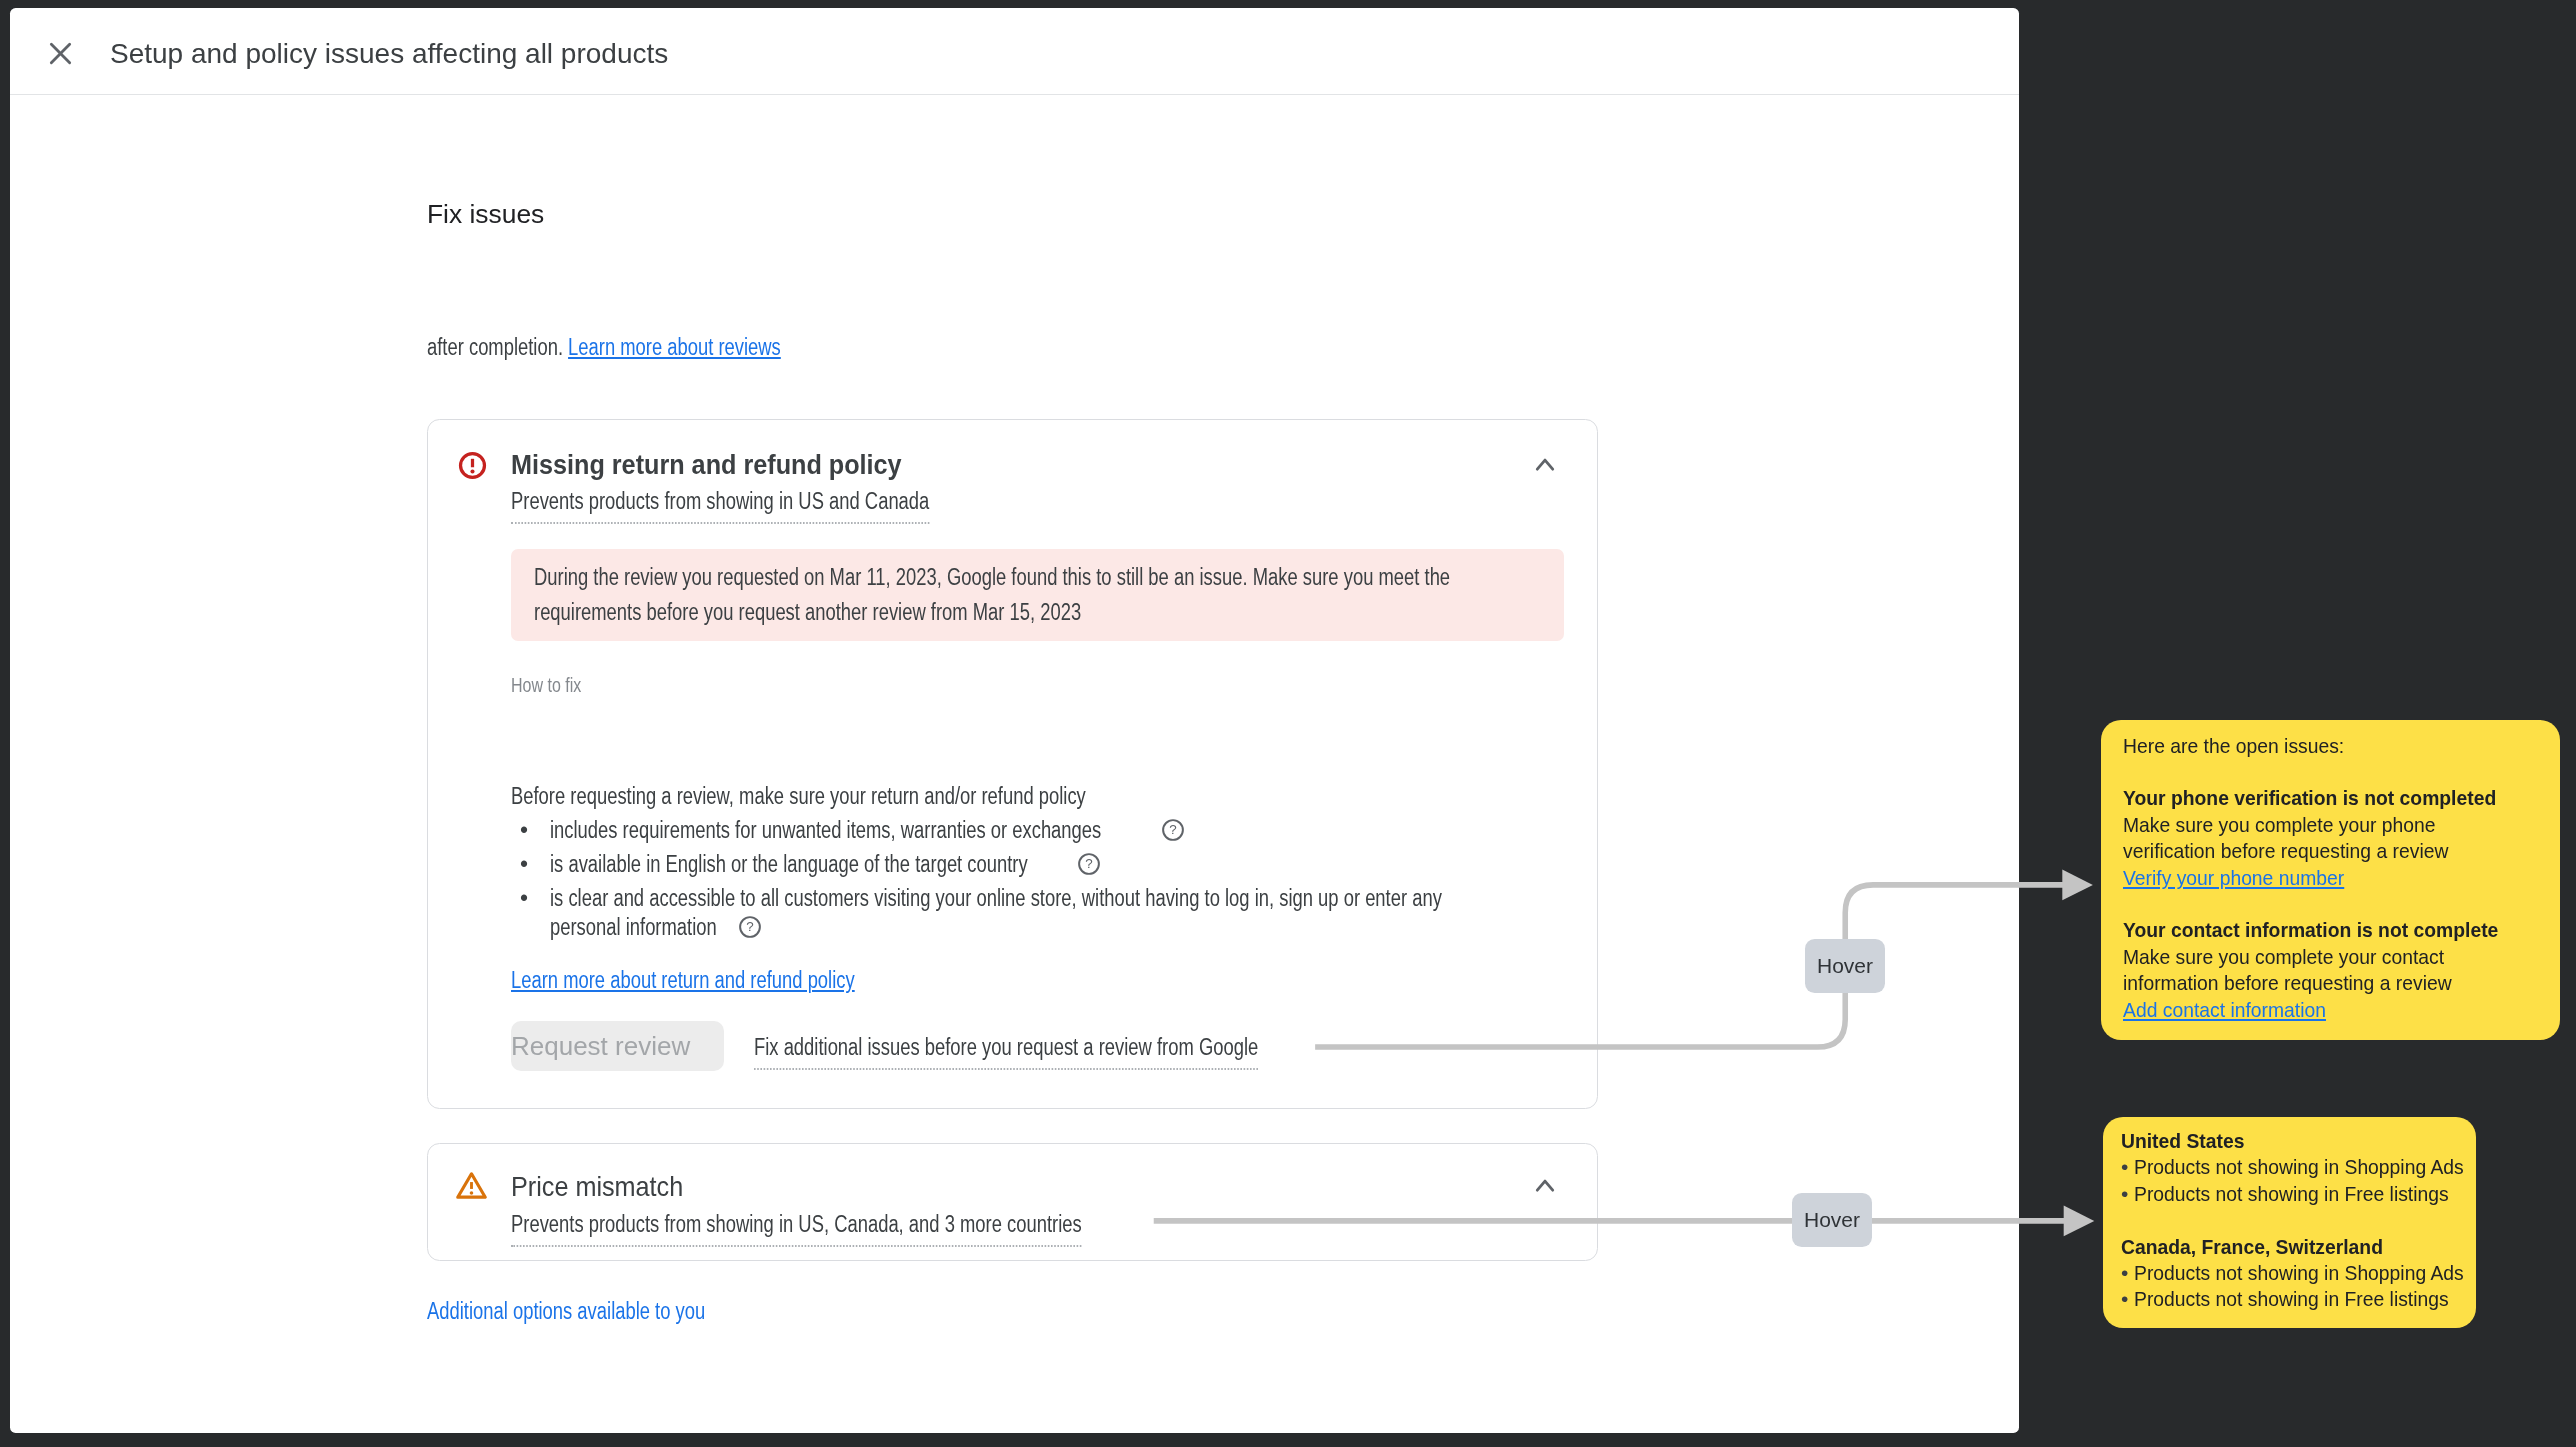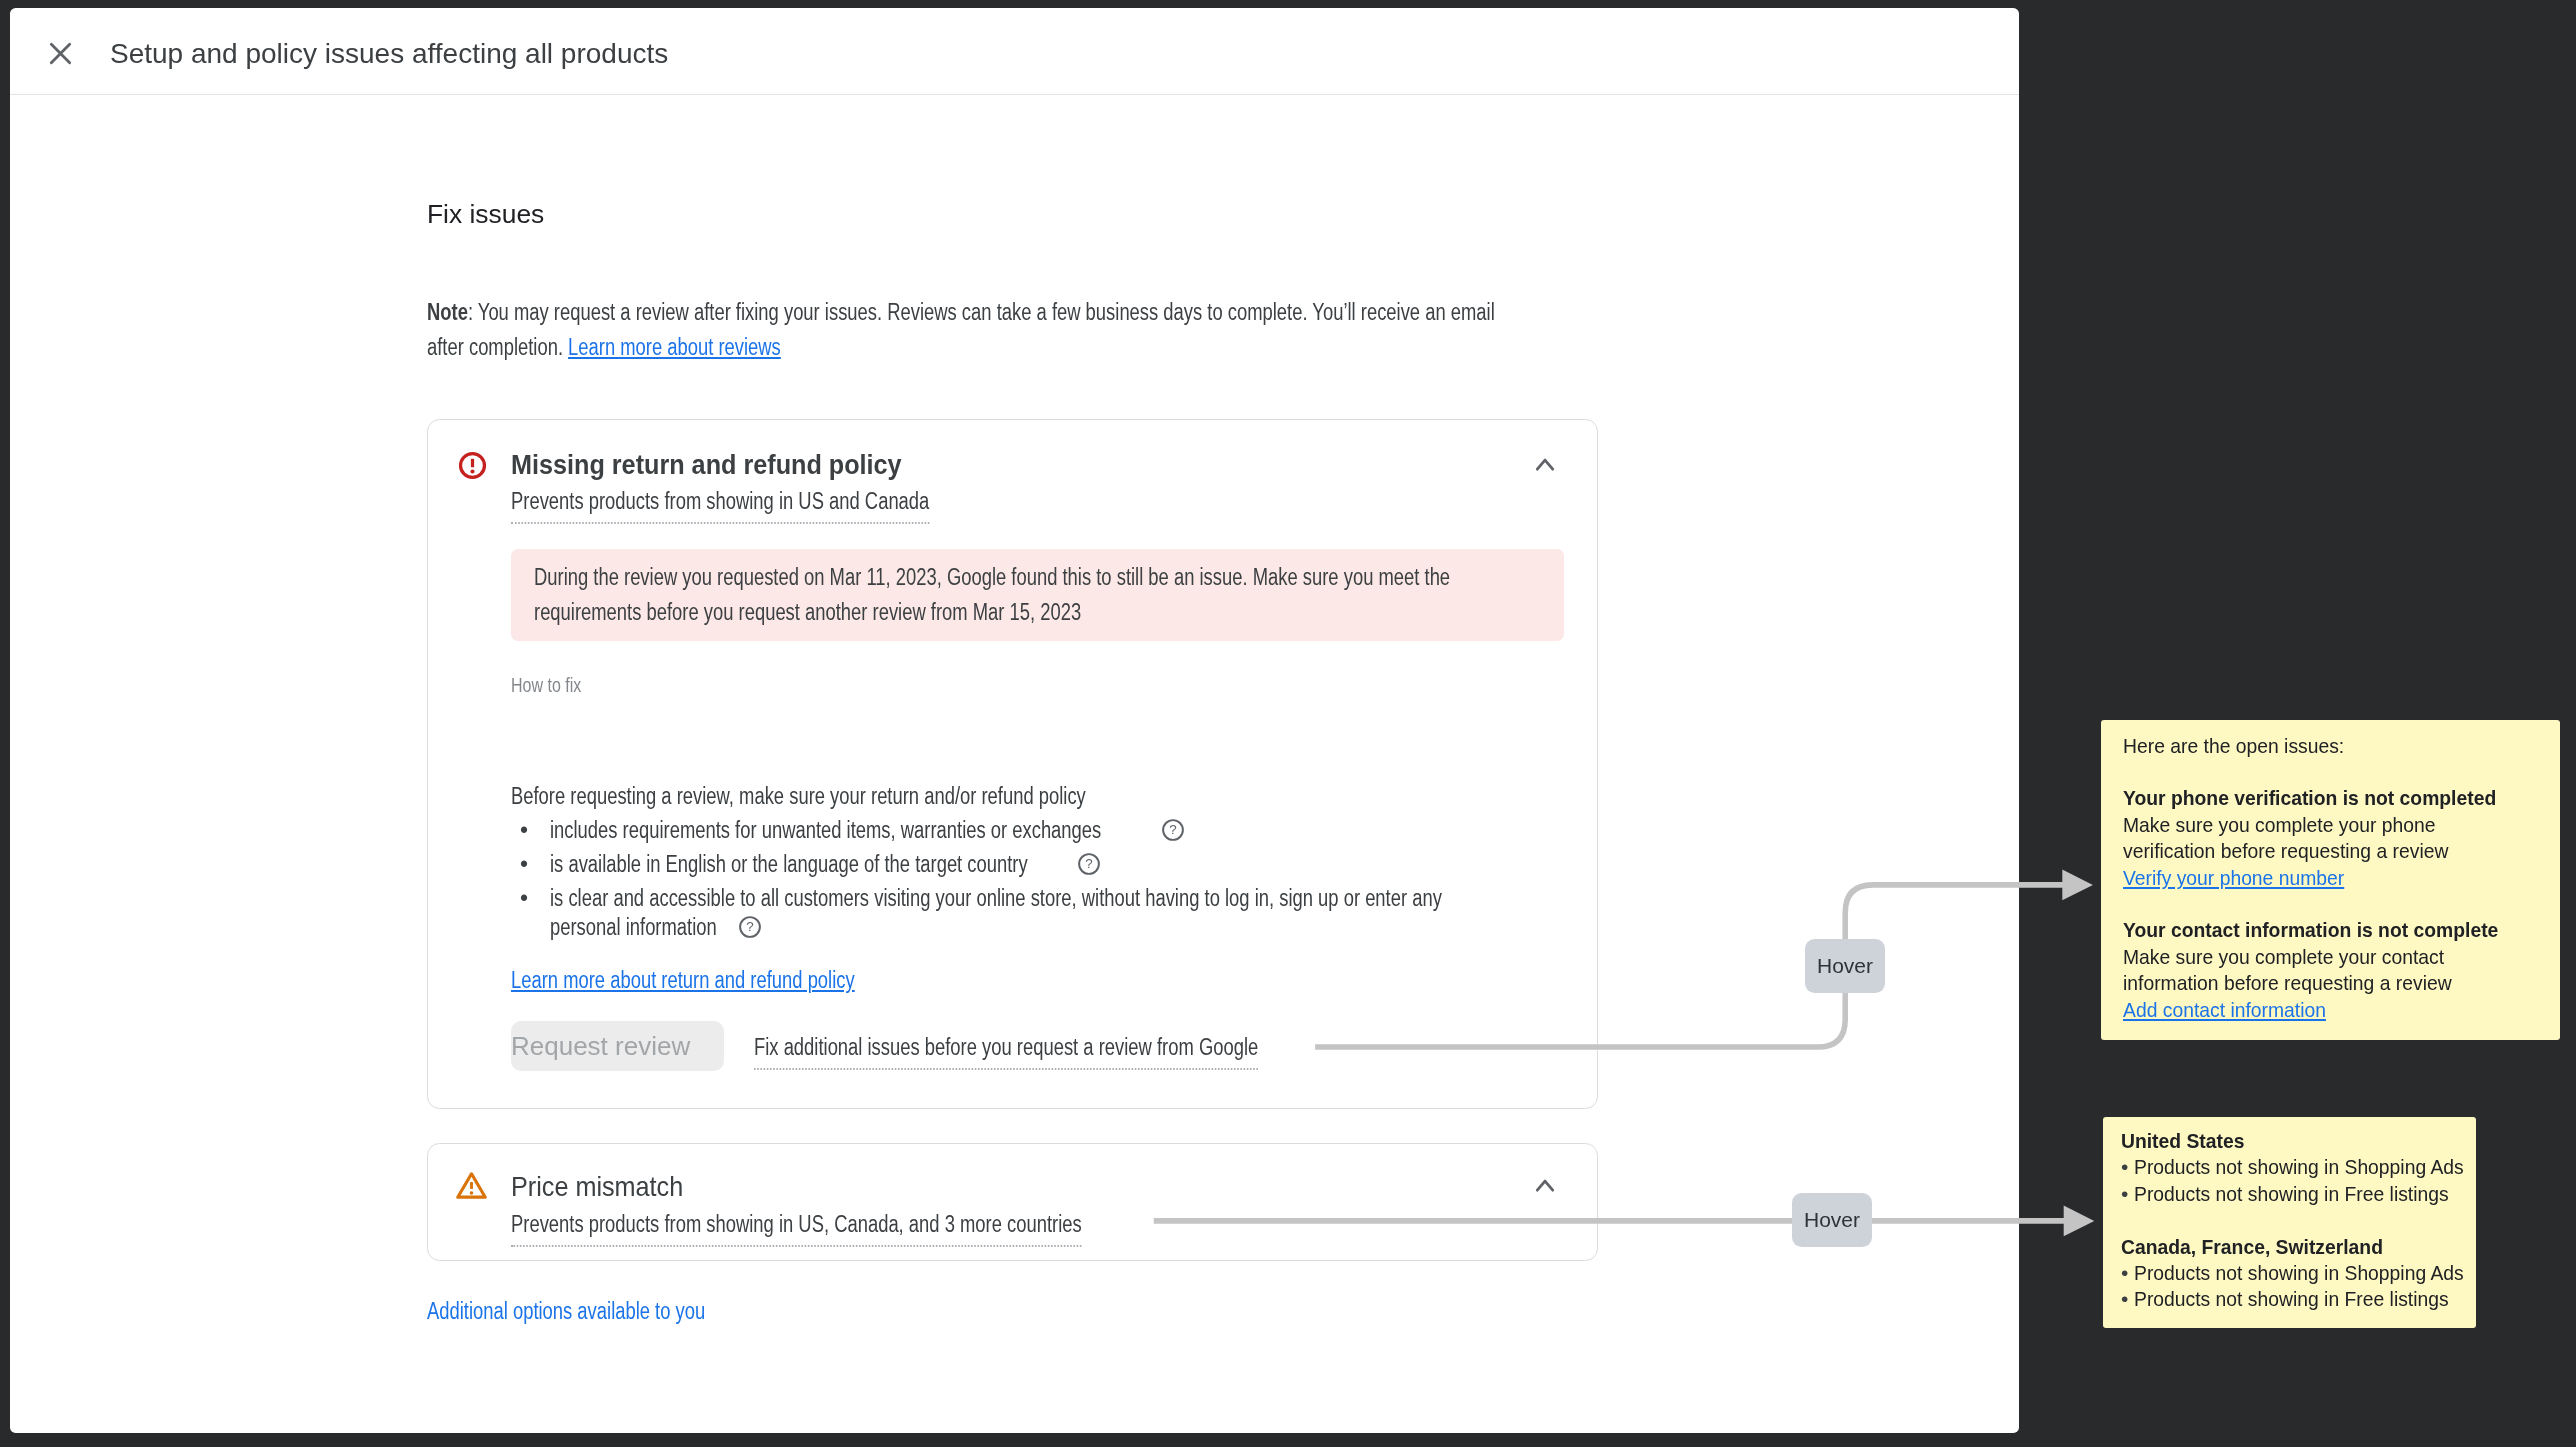--- a/index.html
+++ b/index.html
@@ -19,21 +19,21 @@
   .cx92{transform:scaleX(.92);transform-origin:0 50%;display:inline-block;white-space:nowrap;}
   .link{color:#1A73E8;text-decoration:underline;cursor:pointer;}
   .link.nounder{text-decoration:none;}
   .dotted{border-bottom:2.1px dotted #ACB0B4;padding-bottom:4.2px;}
   .card{background:#fff;border:1.4px solid #DADCE0;border-radius:12.5px;box-sizing:border-box;}
   .pinkbox{background:#FCE8E6;border-radius:7px;}
   .btn-disabled{background:#ECECEC;border-radius:10px;color:#A3A6A9;font-size:26px;
                 display:flex;align-items:center;justify-content:flex-start;}
   .hoverbox{background:#CED3DA;border-radius:9.7px;color:#2F3337;font-size:21px;
             display:flex;align-items:center;justify-content:center;z-index:30;}
-  .tooltip{background:#fef9c3;border-radius:3px;z-index:25;color:#202124;box-sizing:border-box;}
+  .tooltip{background:#fde047;border-radius:20px;z-index:25;color:#202124;box-sizing:border-box;}
   .tt-row{font-size:21px;line-height:26.4px;white-space:nowrap;}
   .tt-bold{font-weight:bold;}
   .tt-gap{height:26.4px;}
   .tt-li::before{content:"\2022\00a0";color:#3C4043;}
   .bdot::before{content:"\2022";color:#3C4043;font-size:23px;}
   svg{display:block;}
 </style>
 </head>
 <body>
 
@@ -46,23 +46,20 @@
       <svg width="31" height="31" viewBox="0 0 44 44">
         <line x1="9" y1="9" x2="35" y2="35" stroke="#5F6368" stroke-width="4" stroke-linecap="round"></line>
         <line x1="35" y1="9" x2="9" y2="35" stroke="#5F6368" stroke-width="4" stroke-linecap="round"></line>
       </svg>
     </span>
   </div>
   <div class="abs row t40" style="left:110px;top:37px;z-index:5;">Setup and policy issues affecting all products</div>
   <div class="abs hdr-divider"></div>
 
   <div class="abs row t38" style="left:427px;top:198px;z-index:5;">Fix issues</div>
-  <div class="abs row t33" style="left:427px;top:296px;z-index:5;">
-    <span class="cx cx80"><b>Note</b><span>: You may request a review after fixing your issues. Reviews can take a few business days to complete. You’ll receive an email</span></span>
-  </div>
   <div class="abs row t33" style="left:427px;top:331px;z-index:5;">
     <span class="cx cx80"><span>after completion.</span><a class="link" style="margin-left:6.3px;">Learn more about reviews</a></span>
   </div>
 
   <div class="abs card" style="left:427px;top:419px;width:1171px;height:690px;z-index:4;"></div>
 
   <div class="abs" style="left:457px;top:450px;z-index:6;">
     <svg width="31" height="31" viewBox="0 0 44 44">
       <circle cx="22" cy="22" r="17" fill="none" stroke="#C5221F" stroke-width="4.6"></circle>
       <line x1="22" y1="12.5" x2="22" y2="24.5" stroke="#C5221F" stroke-width="4.6"></line>

